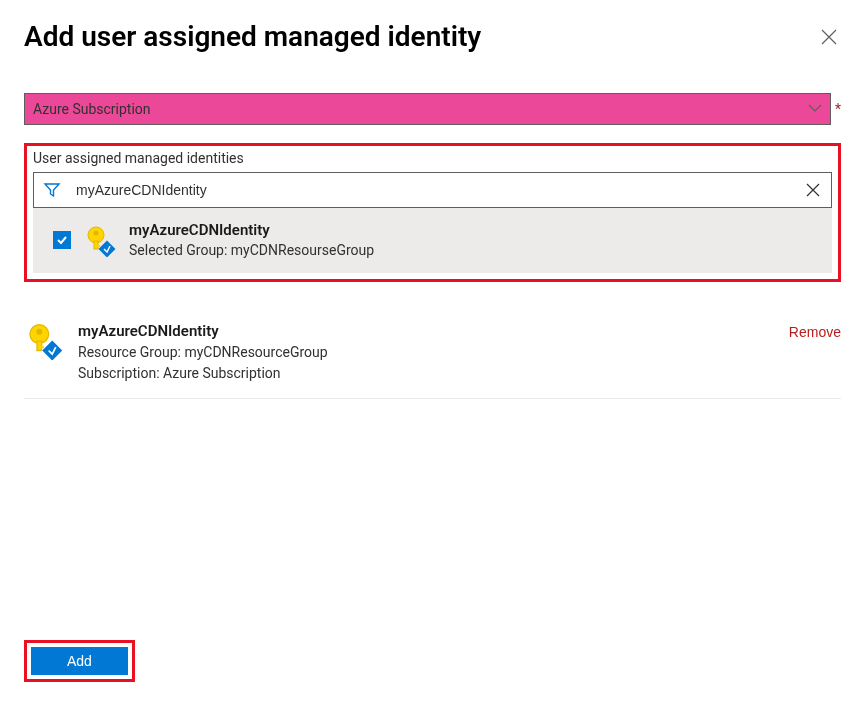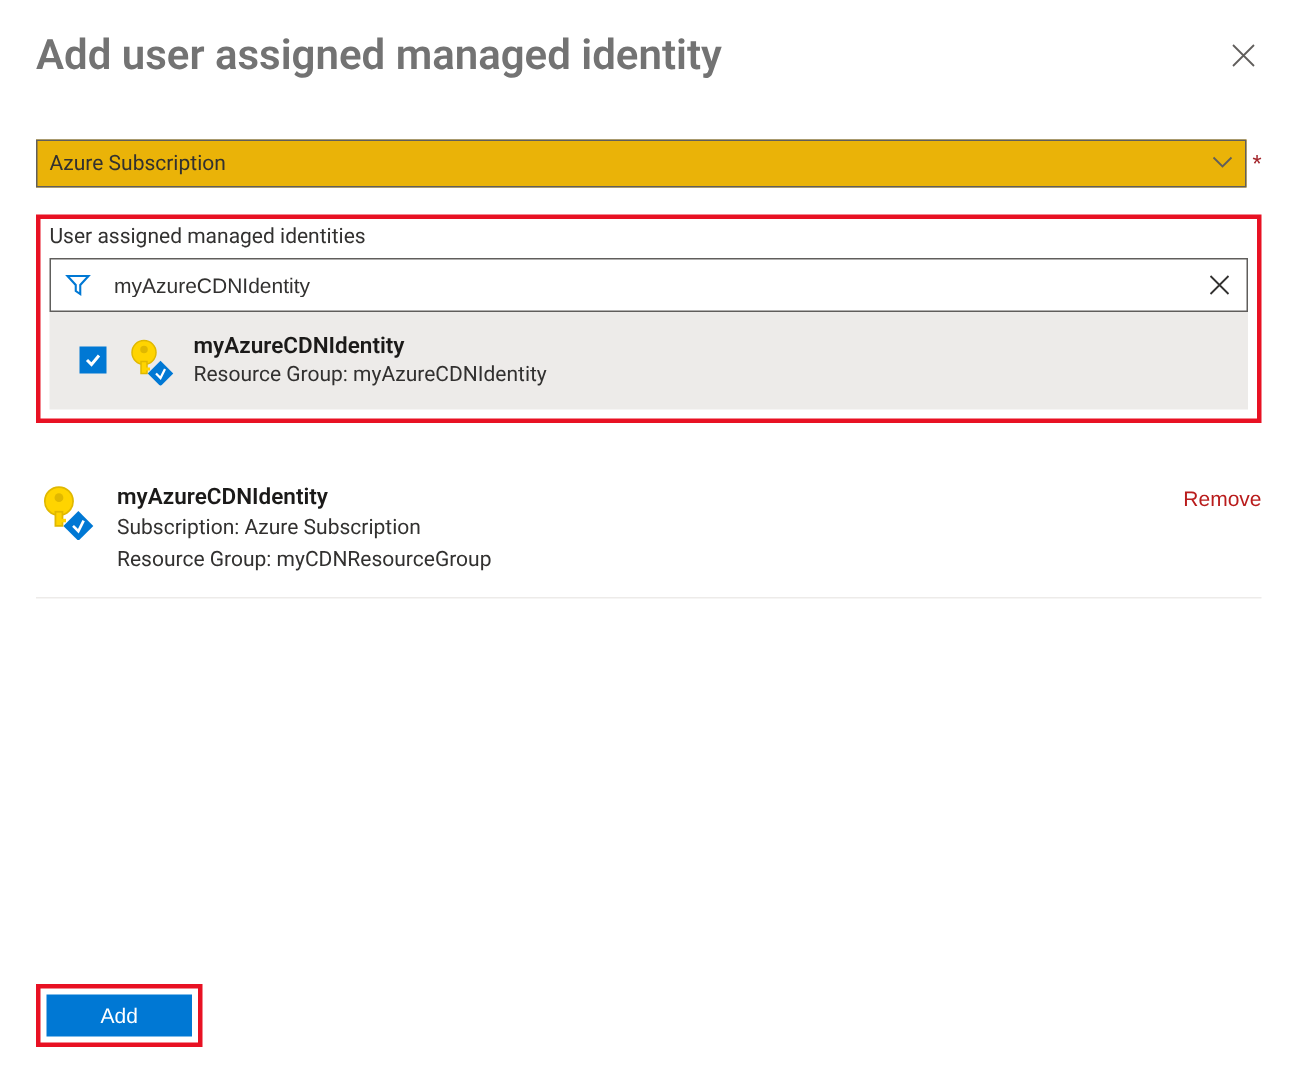--- a/index.html
+++ b/index.html
@@ -18,21 +18,21 @@
     }
     .header {
       display: flex;
       justify-content: space-between;
       align-items: center;
       margin-bottom: 40px;
     }
     .title {
       font-size: 28px;
       font-weight: 600;
-      color: #737373;
+      color: #000000;
     }
     .close-btn {
       background: none;
       border: none;
       font-size: 20px;
       cursor: pointer;
       color: #605e5c;
       width: 24px;
       height: 24px;
       display: flex;
@@ -50,21 +50,21 @@
       margin-bottom: 18px;
     }
     .dropdown {
       flex: 1;
       border: 1px solid #605e5c;
       height: 32px;
       display: flex;
       align-items: center;
       justify-content: space-between;
       padding: 0 8px;
-      background: #eab308;
+      background: #ec4899;
       cursor: pointer;
     }
     .dropdown-value {
       font-size: 14px;
       color: #323130;
     }
     .chevron {
       font-size: 12px;
       color: #605e5c;
     }
@@ -161,21 +161,21 @@
     .remove-link {
       color: #b91c1c;
       font-size: 14px;
       cursor: pointer;
       background: none;
       border: none;
       margin-top: 4px;
     }
     .footer {
       position: absolute;
-      bottom: 20px;
+      bottom: 36px;
       left: 24px;
     }
     .footer-red {
       border: 3px solid #e81123;
       padding: 4px;
       display: inline-block;
     }
     .add-btn {
       background: #0078d4;
       color: #ffffff;
@@ -240,41 +240,41 @@
       <circle cx="13" cy="10" r="2.5" fill="#e0b800"></circle>
       <rect x="11" y="18" width="4" height="8" fill="#ffd400" stroke="#e0b800" stroke-width="1"></rect>
       <rect x="14" y="22" width="3" height="2" fill="#ffd400"></rect>
       <g transform="translate(18,18)">
         <rect x="0" y="2" width="12" height="12" fill="#0078d4" transform="rotate(45 6 8)"></rect>
         <path d="M3 8 L6 11 L9 5" stroke="#fff" stroke-width="1.5" fill="none" transform="translate(0,0)"></path>
       </g>
     </svg>
     <div class="identity-info">
       <span class="identity-name">myAzureCDNIdentity</span>
-      <span class="identity-meta">Resource Group: myAzureCDNIdentity</span>
+      <span class="identity-meta">Selected Group: myCDNResourseGroup</span>
     </div>
   </div>
 </div>
 
 <div class="selected-section">
   <div class="selected-row">
     <svg class="key-icon" width="40" height="40" viewBox="0 0 34 34">
       <circle cx="13" cy="12" r="8" fill="#ffd400" stroke="#e0b800" stroke-width="1"></circle>
       <circle cx="13" cy="10" r="2.5" fill="#e0b800"></circle>
       <rect x="11" y="18" width="4" height="8" fill="#ffd400" stroke="#e0b800" stroke-width="1"></rect>
       <rect x="14" y="22" width="3" height="2" fill="#ffd400"></rect>
       <g transform="translate(18,18)">
         <rect x="0" y="2" width="12" height="12" fill="#0078d4" transform="rotate(45 6 8)"></rect>
         <path d="M3 8 L6 11 L9 5" stroke="#fff" stroke-width="1.5" fill="none"></path>
       </g>
     </svg>
     <div class="selected-info">
       <span class="identity-name">myAzureCDNIdentity</span>
+      <span class="identity-meta">Resource Group: myCDNResourceGroup</span>
       <span class="identity-meta">Subscription: Azure Subscription</span>
-      <span class="identity-meta">Resource Group: myCDNResourceGroup</span>
     </div>
     <button class="remove-link">Remove</button>
   </div>
 </div>
 
 <div class="footer">
   <div class="footer-red">
     <button class="add-btn">Add</button>
   </div>
 </div>

